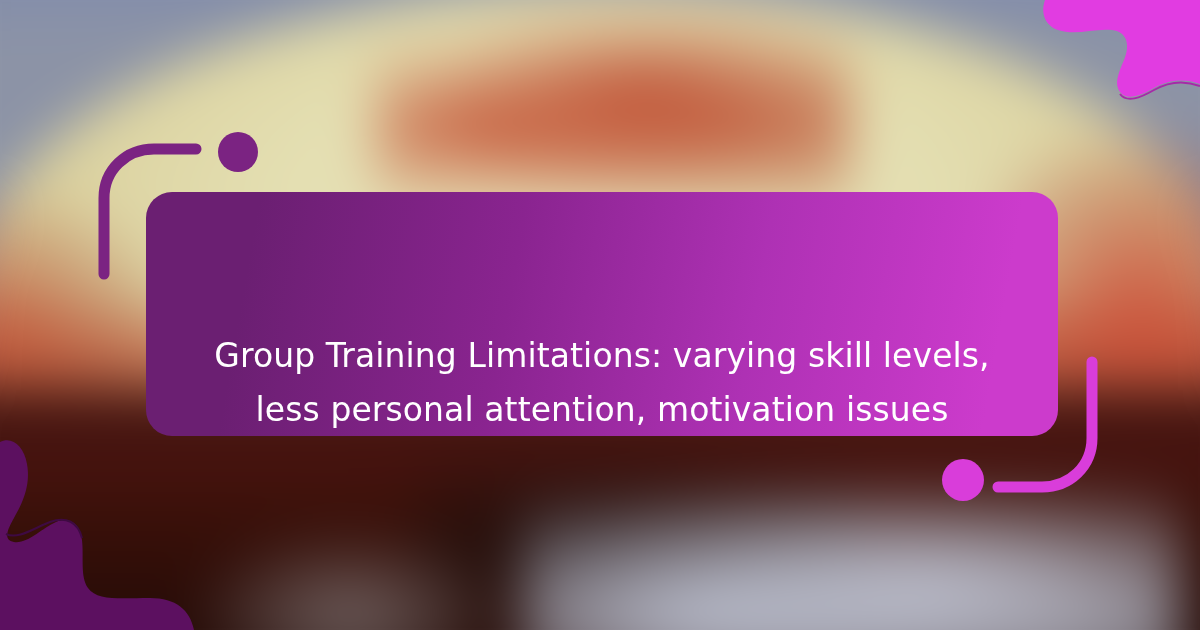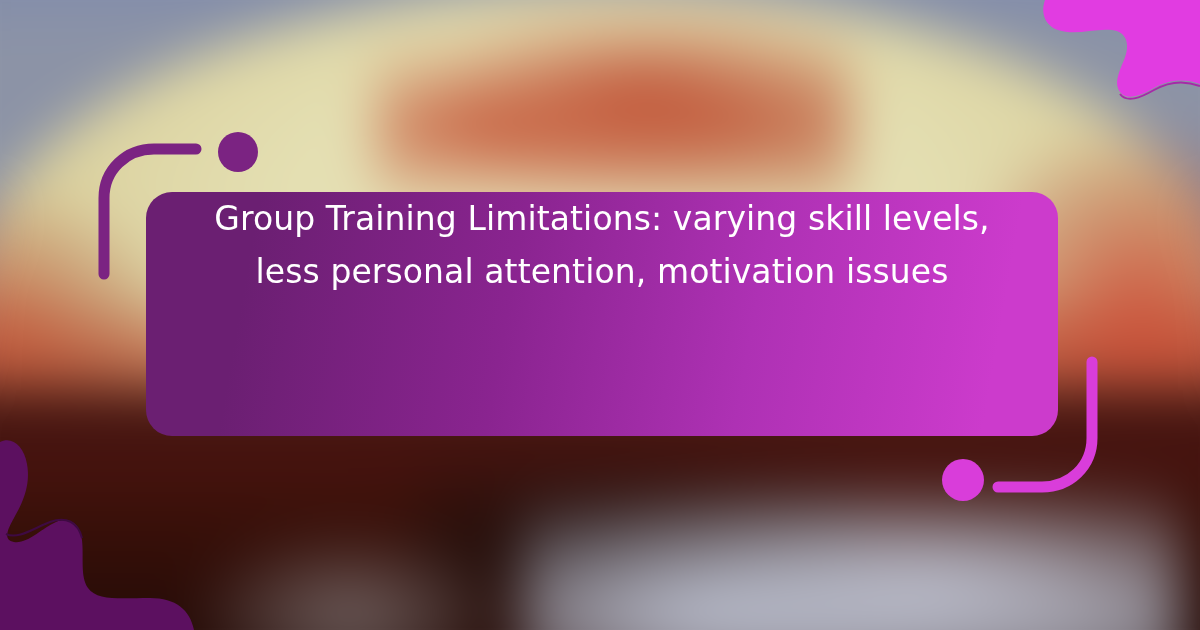--- a/index.html
+++ b/index.html
@@ -134,21 +134,21 @@
 
   
   .card {
     position: absolute;
     left: 146px;
     top: 192px;
     width: 912px;
     height: 244px;
     border-radius: 26px;
     display: flex;
-    align-items: flex-start;
+    align-items: flex-end;
     justify-content: center;
     box-sizing: border-box;
     padding: 0 46px;
   }
   .card-text {
     color: #ffffff;
     font-size: 33px;
     line-height: 1.62;
     text-align: center;
     letter-spacing: .1px;

